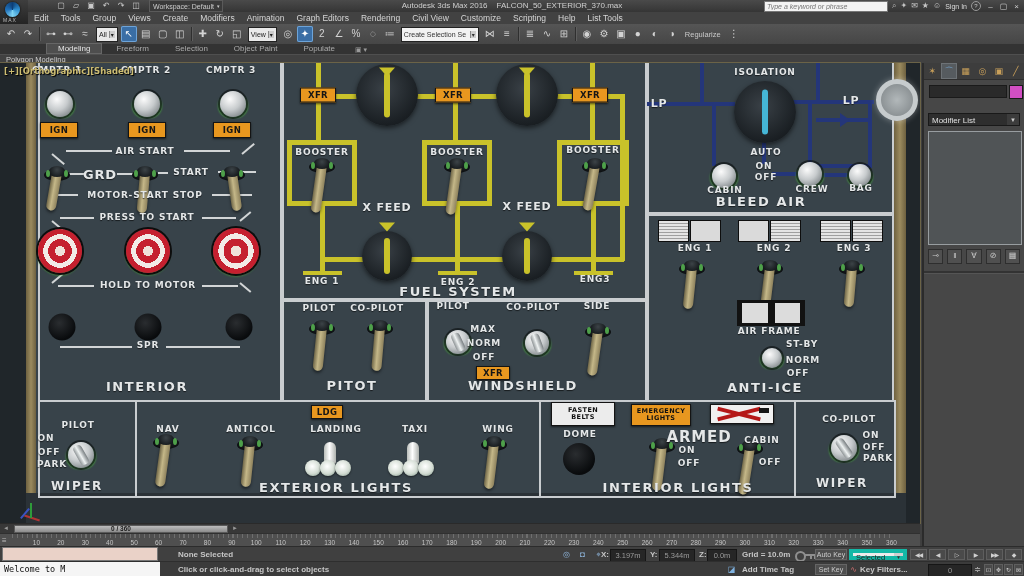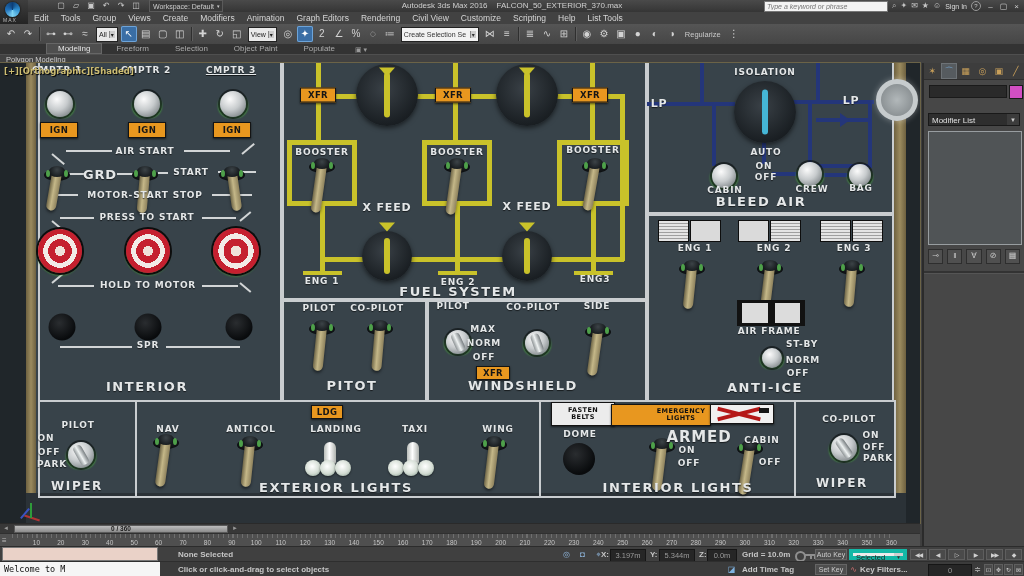--- a/index.html
+++ b/index.html
@@ -345,32 +345,32 @@
         <div class="placard" style="left: 232px; top: 67px; width: 36px; height: 14px; background: rgb(232, 151, 31); color: rgb(22, 22, 22); font-size: 8.5px;">IGN</div>
         <div class="placard" style="left: 318px; top: 32px; width: 34px; height: 13px; background: rgb(232, 151, 31); color: rgb(22, 22, 22); font-size: 8.5px;">XFR</div>
         <div class="placard" style="left: 453px; top: 32px; width: 34px; height: 13px; background: rgb(232, 151, 31); color: rgb(22, 22, 22); font-size: 8.5px;">XFR</div>
         <div class="placard" style="left: 590px; top: 32px; width: 34px; height: 13px; background: rgb(232, 151, 31); color: rgb(22, 22, 22); font-size: 8.5px;">XFR</div>
         <div class="placard" style="left: 493px; top: 310px; width: 32px; height: 12px; background: rgb(232, 151, 31); color: rgb(22, 22, 22); font-size: 8.5px;">XFR</div>
         <div class="placard" style="left: 327px; top: 349px; width: 30px; height: 12px; background: rgb(232, 151, 31); color: rgb(22, 22, 22); font-size: 8.5px;">LDG</div>
         <div class="placard" style="left: 583px; top: 351px; width: 62px; height: 22px; background: rgb(236, 236, 236); color: rgb(17, 17, 17); font-size: 6.5px;">
           <span>FASTEN</span>
           <span>BELTS</span>
         </div>
-        <div class="placard" style="left: 661px; top: 352px; width: 58px; height: 20px; background: rgb(232, 151, 31); color: rgb(17, 17, 17); font-size: 6.5px; padding-left: 40px;">
+        <div class="placard" style="left: 661px; top: 352px; width: 58px; height: 20px; background: rgb(232, 151, 31); color: rgb(17, 17, 17); font-size: 6.5px;">
           <span>EMERGENCY</span>
           <span>LIGHTS</span>
         </div>
         <div class="placard" style="left: 742px; top: 351px; width: 62px; height: 18px; background: rgb(240, 240, 240); color: rgb(192, 24, 24); font-size: 8.5px; position: absolute;">
           <div style="position: absolute; left: 6px; top: 7px; width: 44px; height: 4px; background: rgb(181, 24, 24); transform: rotate(14deg);"></div>
           <div style="position: absolute; left: 6px; top: 7px; width: 44px; height: 4px; background: rgb(181, 24, 24); transform: rotate(-14deg);"></div>
           <div style="position: absolute; right: 4px; top: 3px; width: 10px; height: 5px; background: rgb(21, 21, 21);"></div>
         </div>
         <span class="plabel" style="left: 57px; top: 7px; font-size: 9px;">CMPTR 1</span>
         <span class="plabel" style="left: 146px; top: 7px; font-size: 9px;">CMPTR 2</span>
-        <span class="plabel" style="left: 231px; top: 7px; font-size: 9px; text-decoration: underline;">CMPTR 3</span>
+        <span class="plabel" style="left: 231px; top: 7px; font-size: 9px;">CMPTR 3</span>
         <span class="plabel" style="left: 145px; top: 88px; font-size: 9px;">AIR START</span>
         <span class="plabel" style="left: 100px; top: 111px; font-size: 13px;">GRD</span>
         <span class="plabel" style="left: 191px; top: 109px; font-size: 9px;">START</span>
         <span class="plabel" style="left: 145px; top: 132px; font-size: 9px;">MOTOR-START STOP</span>
         <span class="plabel" style="left: 147px; top: 154px; font-size: 9px;">PRESS TO START</span>
         <span class="plabel" style="left: 148px; top: 222px; font-size: 9px;">HOLD TO MOTOR</span>
         <span class="plabel" style="left: 148px; top: 282px; font-size: 9px;">SPR</span>
         <span class="plabel" style="left: 147px; top: 323px; font-size: 13px; letter-spacing: 1.6px;">INTERIOR</span>
         <span class="plabel" style="left: 322px; top: 89px; font-size: 9px;">BOOSTER</span>
         <span class="plabel" style="left: 457px; top: 89px; font-size: 9px;">BOOSTER</span>

